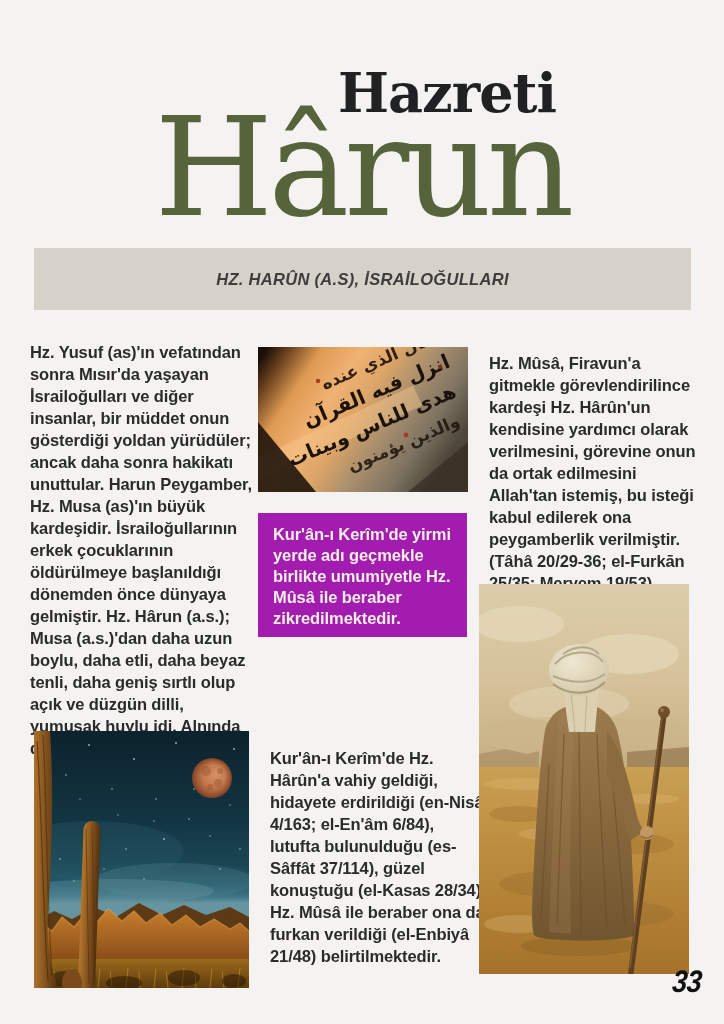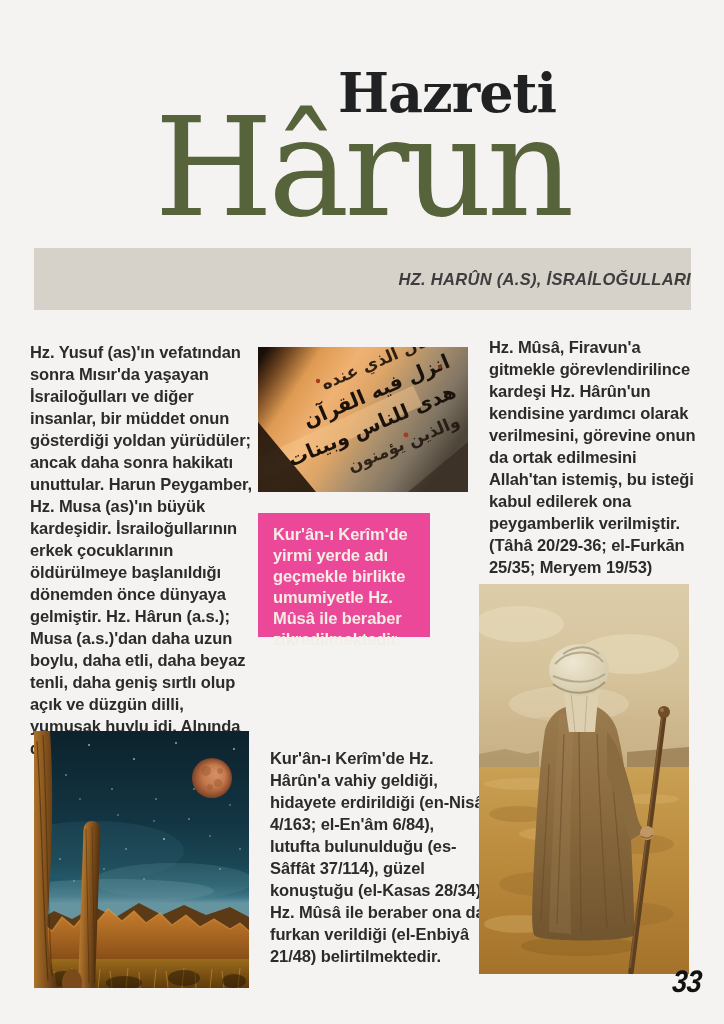--- a/index.html
+++ b/index.html
@@ -16,36 +16,36 @@
   }
   .big-title {
     position:absolute; top:100px; left:362px; transform:translateX(-50%);
     font-family:"DejaVu Serif", serif; font-weight:400;
     font-size:136px; line-height:1; letter-spacing:-5px; color:#57633a;
     white-space:nowrap;
   }
   .banner {
     position:absolute; left:34px; top:248px; width:657px; height:62px;
     background:#d6d2ca; display:flex; flex-direction:column;
-    justify-content:center; align-items:flex-end;
+    justify-content:center; align-items:center;
   }
   .banner-line {
     font-style:italic; font-weight:bold; font-size:16.5px; line-height:25px;
     letter-spacing:.3px; color:#3d3d3d; white-space:nowrap;
   }
   .para {
     position:absolute; font-weight:bold; color:#2b2b2b;
     font-size:16.5px; line-height:22px; letter-spacing:-.1px;
   }
   #para-left   { left:30px;  top:341px; width:228px; }
-  #para-right  { left:489px; top:336px; width:214px; }
+  #para-right  { left:489px; top:352px; width:214px; }
   #para-bottom { left:270px; top:747px; width:216px; }
   .callout {
-    position:absolute; left:258px; top:513px; width:172px; height:124px;
-    background:#ec4899; box-sizing:border-box; padding:11px 15px;
+    position:absolute; left:258px; top:513px; width:209px; height:124px;
+    background:#a21caf; box-sizing:border-box; padding:11px 15px;
   }
   .callout p {
     margin:0; color:#f2eee3; font-weight:bold;
     font-size:16.5px; line-height:21px; letter-spacing:-.1px;
   }
   .fig { position:absolute; overflow:hidden; }
   .fig svg { display:block; width:100%; height:100%; }
   #fig-quran   { left:258px; top:347px; width:210px; height:145px; }
   #fig-desert  { left:34px;  top:731px; width:215px; height:257px; }
   #fig-prophet { left:479px; top:584px; width:210px; height:390px; }

